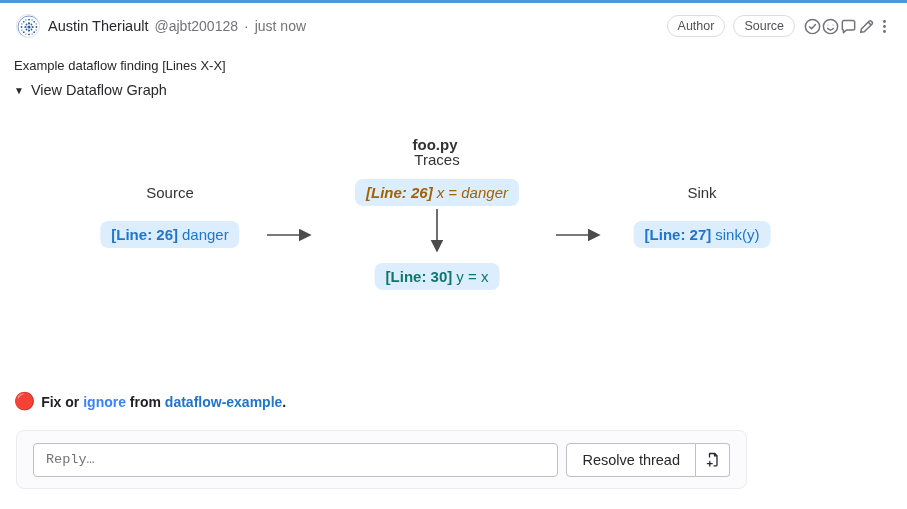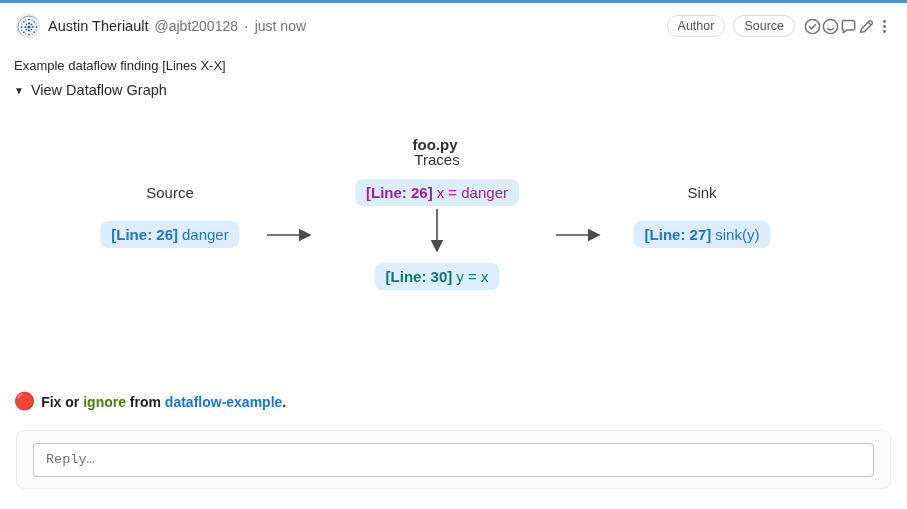--- a/index.html
+++ b/index.html
@@ -42,21 +42,21 @@
   .edges { position: absolute; top: 0; left: 0; pointer-events: none; }
 
   
   .warning { position: absolute; top: 391px; left: 14px; display: flex; align-items: center;
              font-size: 14px; font-weight: 700; color: #1f1e24; }
   .warning .emoji { font-size: 17px; margin-right: 6px; font-weight: 400; }
   .warning a { text-decoration: none; cursor: pointer; }
   .warning span, .warning a { white-space: pre; }
 
   
-  .reply-box { position: absolute; top: 430px; left: 16px; width: 875px; height: 59px;
+  .reply-box { position: absolute; top: 430px; left: 16px; width: 731px; height: 59px;
                background: #fbfafd; border: 1px solid #ececef; border-radius: 8px;
                padding: 12px 16px; display: flex; align-items: center; }
   .reply-input { flex: 1; height: 34px; border: 1px solid #bfbfc3; border-radius: 4px;
                  background: #fff; padding: 0 12px; font-family: "Liberation Mono", monospace;
                  font-size: 13.5px; color: #28272d; }
   .reply-input::placeholder { color: #737278; }
   .btn-group { display: flex; margin-left: 8px; }
   .btn { height: 34px; background: #fff; border: 1px solid #bfbfc3; font-family: inherit;
          font-size: 14.5px; color: #28272d; cursor: pointer; display: inline-flex;
          align-items: center; justify-content: center; }
@@ -152,21 +152,21 @@
   <span class="toggle-caret">▼</span>
   <span>View Dataflow Graph</span>
 </button>
 
 <div>
   <div class="graph-label graph-title" style="left:435px; top:116px;margin-top:20px;">foo.py</div>
   <div class="graph-label" style="left:437px; top:151px;">Traces</div>
   <div class="graph-label" style="left:170px; top:184px;">Source</div>
   <div class="graph-label" style="left:702px; top:184px;">Sink</div>
 
-  <div class="node" style="left:437px; top:179px; color:#a21caf;">
+  <div class="node" style="left:437px; top:179px; color:#a16207;font-style:italic;">
     <span class="ln">[Line: 26]</span><span class="code">x = danger</span>
   </div>
   <div class="node" style="left:170px; top:221px; color:#1f75cb;">
     <span class="ln">[Line: 26]</span><span class="code">danger</span>
   </div>
   <div class="node" style="left:702px; top:221px; color:#1f75cb;">
     <span class="ln">[Line: 27]</span><span class="code">sink(y)</span>
   </div>
   <div class="node" style="left:437px; top:263px; color:#0f766e;">
     <span class="ln">[Line: 30]</span><span class="code">y = x</span>
@@ -180,21 +180,31 @@
     </defs>
     <line x1="267" y1="235" x2="310" y2="235" stroke="#4c4c4c" stroke-width="1.6" marker-end="url(#arrow)"></line>
     <line x1="556" y1="235" x2="599" y2="235" stroke="#4c4c4c" stroke-width="1.6" marker-end="url(#arrow)"></line>
     <line x1="437" y1="209" x2="437" y2="251" stroke="#4c4c4c" stroke-width="1.6" marker-end="url(#arrow)"></line>
   </svg>
 </div>
 
 <div class="warning">
   <span class="emoji">🔴</span>
   <span>Fix or </span>
-    <a style="color:#4d7c0f;">ignore</a>
+    <a style="color:#3b82f6;">ignore</a>
     <span> from </span>
     <a style="color:#1f75cb;">dataflow-example</a>
     <span>.</span>
 </div>
 
 <div class="reply-box">
   <input class="reply-input" type="text" placeholder="Reply…" style="">
+  <div class="btn-group">
+    <button class="btn btn-resolve">Resolve thread</button>
+    <button class="btn btn-issue">
+      <svg width="16" height="16" viewBox="0 0 16 16" fill="none" stroke="#28272d" stroke-width="1.3">
+        <path d="M4.5 5.5V2a.5.5 0 0 1 .5-.5h4.8L12 3.7V13a.8.8 0 0 1-.8.8H8.5" stroke-linejoin="round"></path>
+        <path d="M9.5 1.5v2.4H12" stroke-linejoin="round"></path>
+        <path d="M4.8 9.3v4.8M2.4 11.7h4.8" stroke-linecap="round"></path>
+      </svg>
+    </button>
+  </div>
 </div>
 
 </body></html>

